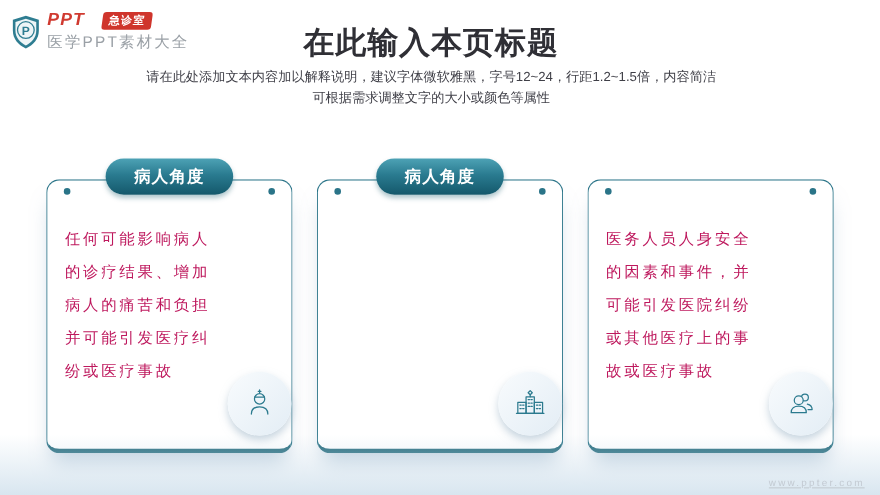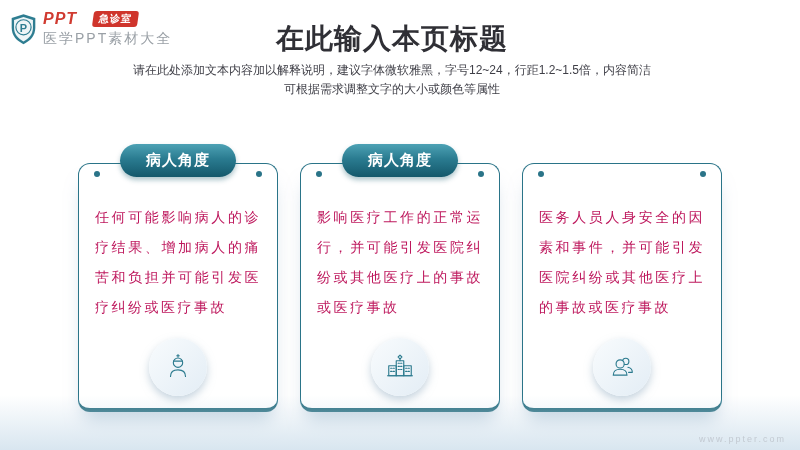--- a/index.html
+++ b/index.html
@@ -36,27 +36,27 @@
   }
   .page-subtitle { margin-top:3px; font-size:12px; color:#3f3f47; line-height:19px; }
 
   
   .cards {
     position:absolute; top:163px; left:0; right:0;
     display:flex; justify-content:center; gap:22px;
   }
   .card {
     position:relative;
-    width:200px; height:249px;
+    width:224px; height:249px;
     background:#ffffff;
     border:1px solid #2a7488;
     border-bottom:4px solid #1e6779;
     border-radius:12px;
     box-shadow:0 16px 18px -6px rgba(140,170,195,0.5);
-    display:flex; flex-direction:column;justify-content:flex-end;
+    display:flex; flex-direction:row;justify-content:flex-end;
   }
   .card-pill {
     position:absolute; top:-20px; left:50%; transform:translateX(-50%);
     height:33px; padding:0 26px; border-radius:17px;
     background:linear-gradient(180deg,#4da2b5 0%,#2a7b90 45%,#14586b 100%);
     color:#ffffff; font-size:15px; font-weight:bold; letter-spacing:1px;
     display:flex; align-items:center; justify-content:center;
     box-shadow:0 3px 5px rgba(20,88,107,0.35);
     white-space:nowrap;
   }
@@ -84,21 +84,21 @@
   .icon-circle svg { width:30px; height:30px; stroke:#2b7a8e; fill:none; stroke-width:1.8; stroke-linecap:round; stroke-linejoin:round; }
 
   
   .bottom-fade {
     position:absolute; left:0; right:0; bottom:0; height:55px;
     background:linear-gradient(to bottom, rgba(219,231,240,0) 0%, rgba(212,227,238,0.9) 100%);
     pointer-events:none;
   }
   .watermark {
     position:absolute; right:14px; bottom:6px;
-    font-size:9px; letter-spacing:2px; color:#c3cad2;
+    font-size:9px; letter-spacing:2px; color:#c3cad2;text-decoration:underline;
   }
 </style>
 </head>
 <body>
 
 <div class="logo">
   <svg class="logo-shield" viewBox="0 0 32 37">
     <path d="M16 1 L30 5.5 V17 c0 9.5-6 15.5-14 19.5 C8 32.5 2 26.5 2 17 V5.5 Z" fill="#2e7d91"></path>
     <path d="M16 4.2 L27.2 7.9 V17 c0 7.8-4.8 12.8-11.2 16.2 C9.6 29.8 4.8 24.8 4.8 17 V7.9 Z" fill="#eef5f7"></path>
     <circle cx="16" cy="16.5" r="9" fill="none" stroke="#2e7d91" stroke-width="1.4"></circle>
@@ -137,21 +137,20 @@
           <path d="M12 39 c0-7.5 5-10.5 12-10.5 s12 3 12 10.5"></path>
         </svg>
       </div>
     </div>
   </div>
 
   <div class="card">
     <div class="card-pill">病人角度</div>
     <span class="corner-dot left"></span>
     <span class="corner-dot right"></span>
-    <div class="card-body">影响医疗工作的正常运行，并可能引发医院纠纷或其他医疗上的事故或医疗事故</div>
     <div class="card-icon-wrap">
       <div class="icon-circle">
         <svg viewBox="0 0 48 48" stroke-width="1.6">
           <path d="M24 5 l3 3 -3 3 -3 -3 Z"></path>
           <path d="M24 11 v3"></path>
           <rect x="18" y="14" width="12" height="24"></rect>
           <rect x="6" y="22" width="12" height="16"></rect>
           <rect x="30" y="22" width="12" height="16"></rect>
           <path d="M21 18 h2 M25 18 h2 M21 23 h2 M25 23 h2 M21 28 h2 M25 28 h2"></path>
           <path d="M9 26 h2 M13 26 h2 M9 31 h2 M13 31 h2"></path>

